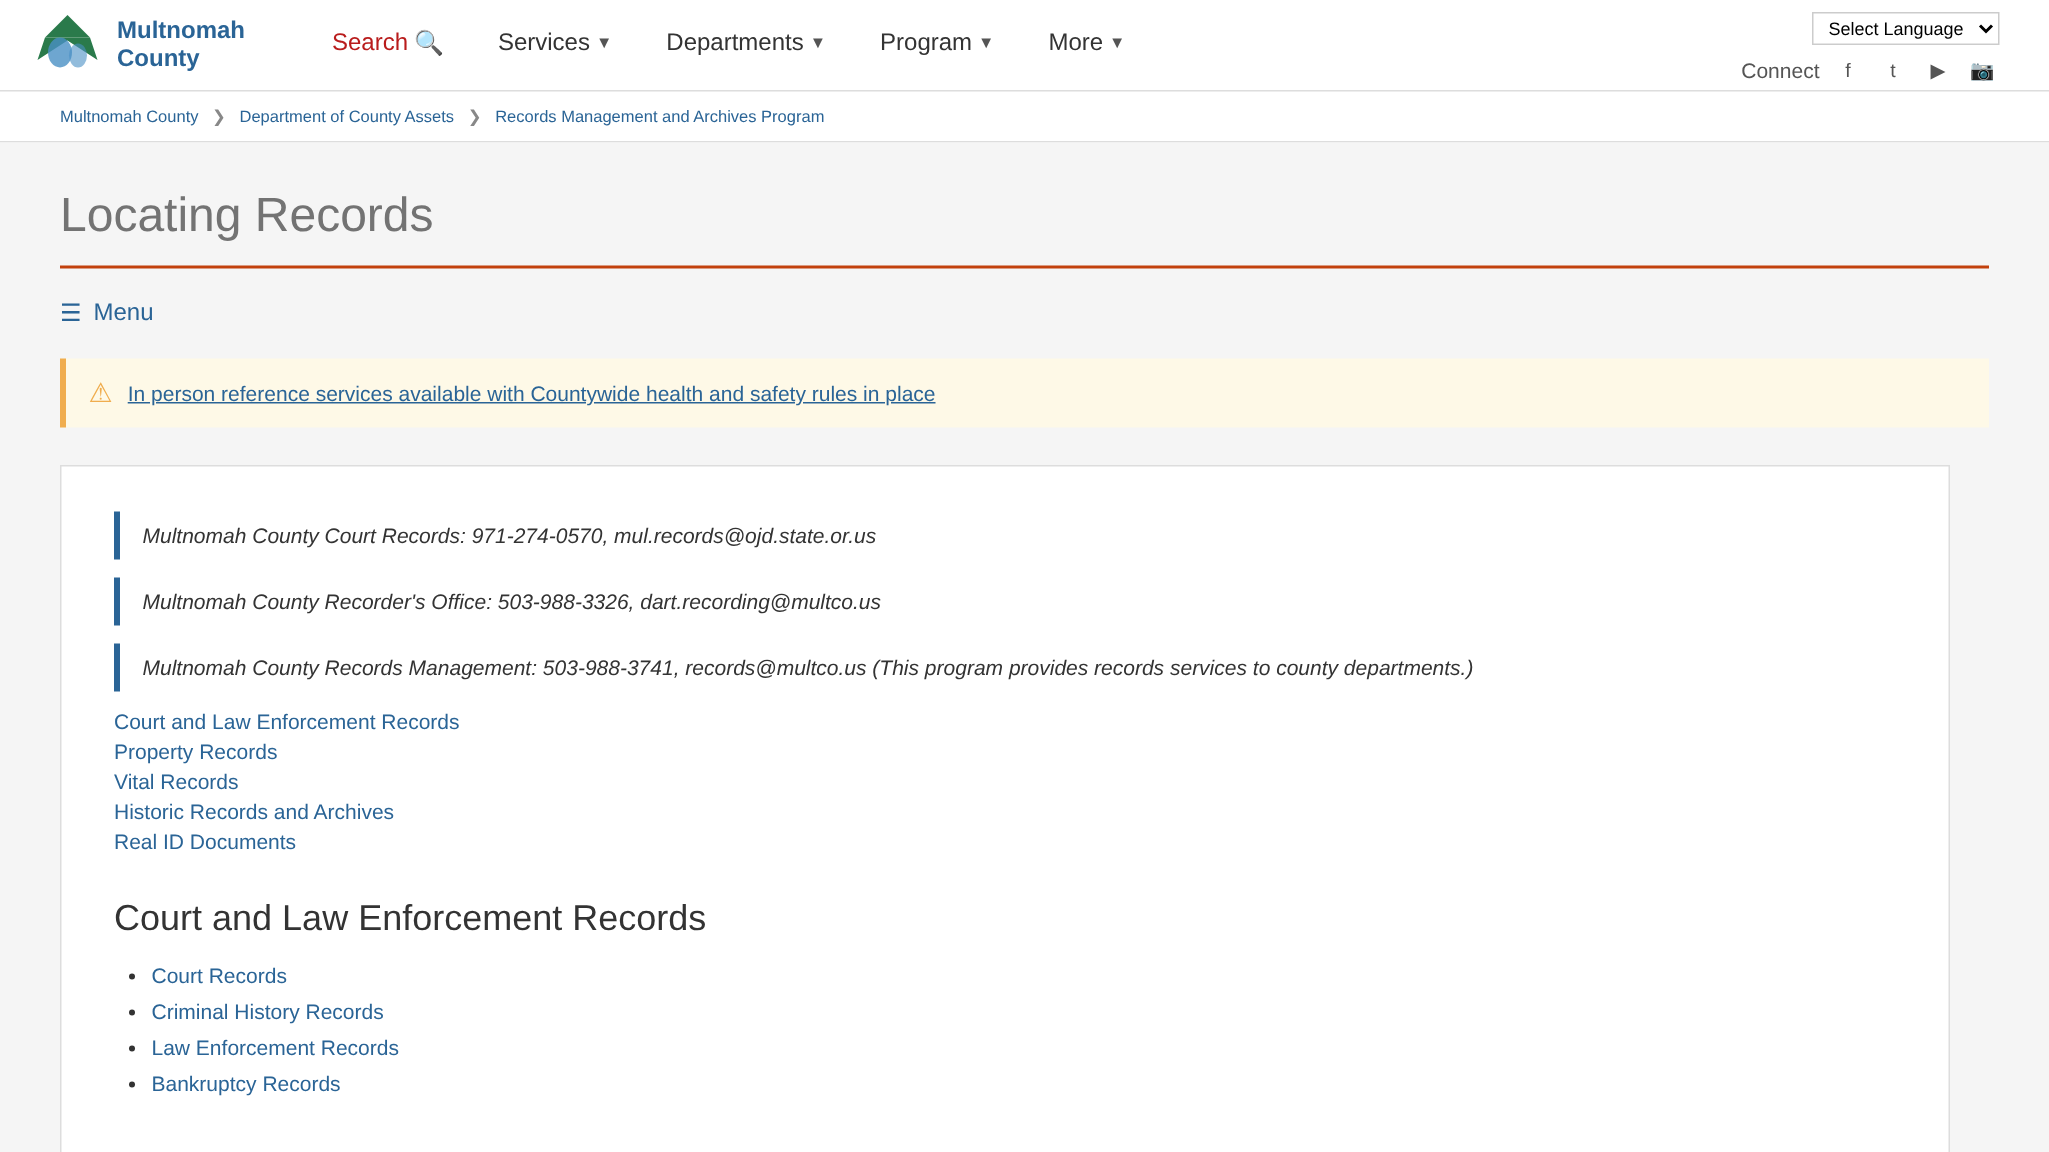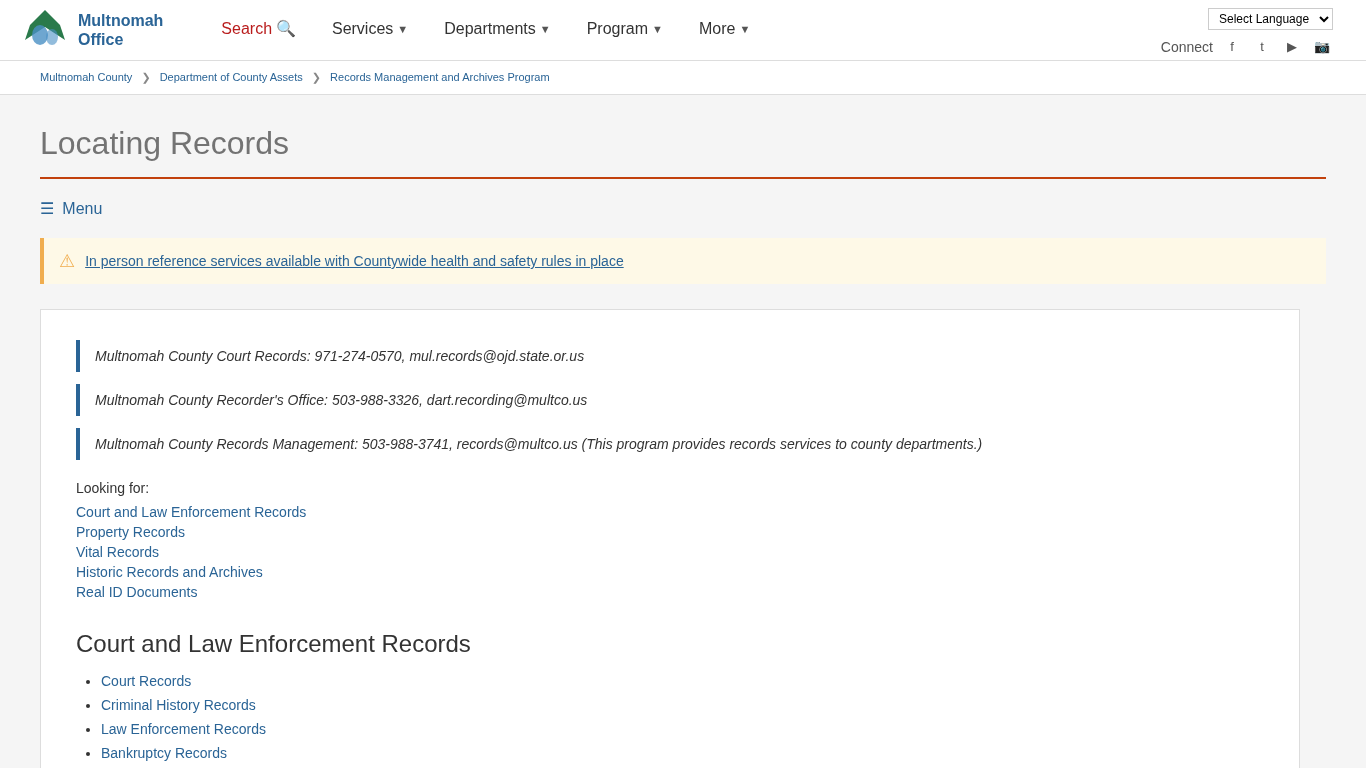--- a/index.html
+++ b/index.html
@@ -117,21 +117,21 @@
   <div id="logo-area">
 
     <svg id="logo-svg" viewBox="0 0 50 50">
       <polygon points="25,5 10,20 40,20" fill="#2a7a4b"></polygon>
       <polygon points="10,20 5,35 25,22 45,35 40,20" fill="#2a7a4b"></polygon>
       <ellipse cx="20" cy="30" rx="8" ry="10" fill="#4a90c4" opacity="0.8"></ellipse>
       <ellipse cx="32" cy="32" rx="6" ry="8" fill="#4a90c4" opacity="0.6"></ellipse>
     </svg>
     <div id="logo-text">
       <span id="logo-name">Multnomah</span>
-      <span id="logo-county">Office</span>
+      <span id="logo-county">County</span>
     </div>
   </div>
 
   <nav>
     <a class="nav-item nav-search">
       <span>Search</span>
       <span>🔍</span>
     </a>
     <a class="nav-item">
       <span>Services</span>
@@ -191,21 +191,20 @@
     <div class="contact-block">
       <span>Multnomah County Court Records: 971-274-0570, mul.records@ojd.state.or.us</span>
     </div>
     <div class="contact-block">
       <span>Multnomah County Recorder's Office: 503-988-3326, dart.recording@multco.us</span>
     </div>
     <div class="contact-block">
       <span>Multnomah County Records Management: 503-988-3741, records@multco.us (This program provides records services to county departments.)</span>
     </div>
 
-    <p id="looking-for">Looking for:</p>
     <a class="toc-link">Court and Law Enforcement Records</a>
     <a class="toc-link">Property Records</a>
     <a class="toc-link">Vital Records</a>
     <a class="toc-link">Historic Records and Archives</a>
     <a class="toc-link">Real ID Documents</a>
 
     <h2 id="section-title">Court and Law Enforcement Records</h2>
     <ul class="record-list">
       <li>
         <a>Court Records</a>

